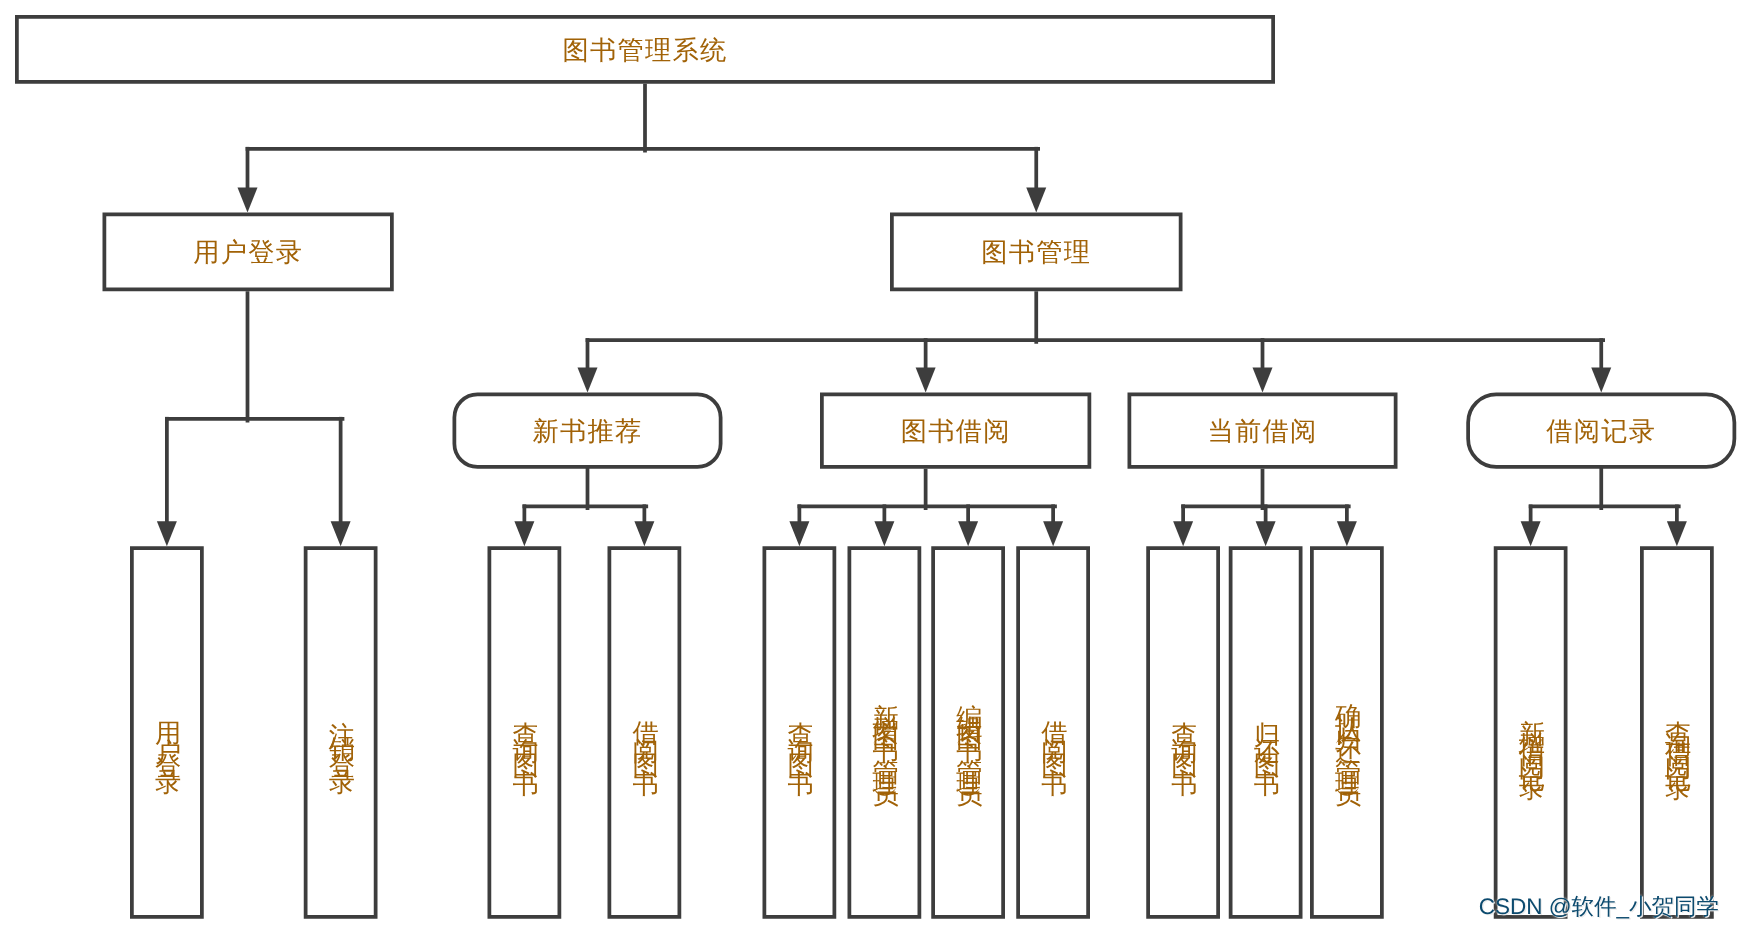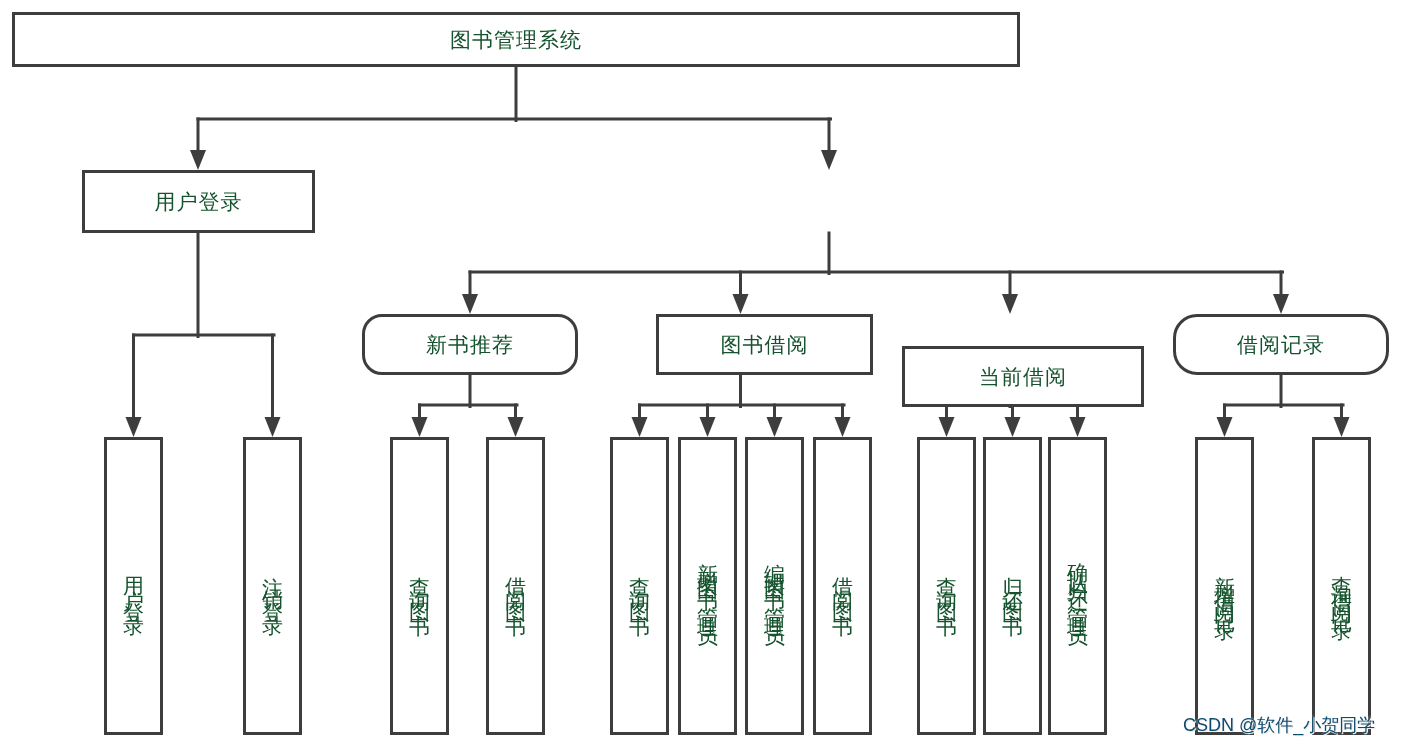--- a/index.html
+++ b/index.html
@@ -21,37 +21,37 @@
     position: absolute;
     box-sizing: border-box;
     border: 3px solid #3d3d3d;
     background: #ffffff;
     display: flex;
     align-items: center;
     justify-content: center;
     z-index: 2;
   }
   .node .lbl {
-    color: #14532d;
+    color: #a16207;
     font-size: 21px;
     letter-spacing: 1px;
     white-space: nowrap;
   }
   .vbox .lbl {
     writing-mode: vertical-rl;
     letter-spacing: 13px;
     white-space: nowrap;
   }
   .root  { left: 12px;  top: 12px;  width: 1008px; height: 55px; }
   .n-login { left: 82px;  top: 170px; width: 233px; height: 63px; }
   .n-mgmt  { left: 712px; top: 170px; width: 234px; height: 63px; }
   .lvl3 { top: 314px; height: 61px; }
   .n-new  { left: 362px;  width: 216px; border-radius: 20px; }
   .n-borw { left: 656px;  width: 217px; }
-  .n-cur  { left: 902px;  width: 242px; margin-top: 32px; }
+  .n-cur  { left: 902px;  width: 216px; }
   .n-rec  { left: 1173px; width: 216px; border-radius: 24px; }
   .vbox { top: 437px; width: 59px; height: 298px; }
   .v-a1 { left: 104px; }  .v-a2 { left: 243px; }
   .v-b1 { left: 390px; }  .v-b2 { left: 486px; }
   .v-c1 { left: 610px; }  .v-c2 { left: 678px; }  .v-c3 { left: 745px; }  .v-c4 { left: 813px; }
   .v-d1 { left: 917px; }  .v-d2 { left: 983px; }  .v-d3 { left: 1048px; }
   .v-e1 { left: 1195px; } .v-e2 { left: 1312px; }
   .watermark {
     position: absolute;
     left: 1183px;
@@ -146,20 +146,23 @@
     </g>
   </svg>
 
   <div class="node root">
     <span class="lbl">图书管理系统</span>
   </div>
 
   <div class="node n-login">
     <span class="lbl">用户登录</span>
   </div>
+  <div class="node n-mgmt">
+    <span class="lbl">图书管理</span>
+  </div>
 
   <div class="node lvl3 n-new">
     <span class="lbl">新书推荐</span>
   </div>
   <div class="node lvl3 n-borw">
     <span class="lbl">图书借阅</span>
   </div>
   <div class="node lvl3 n-cur">
     <span class="lbl">当前借阅</span>
   </div>

